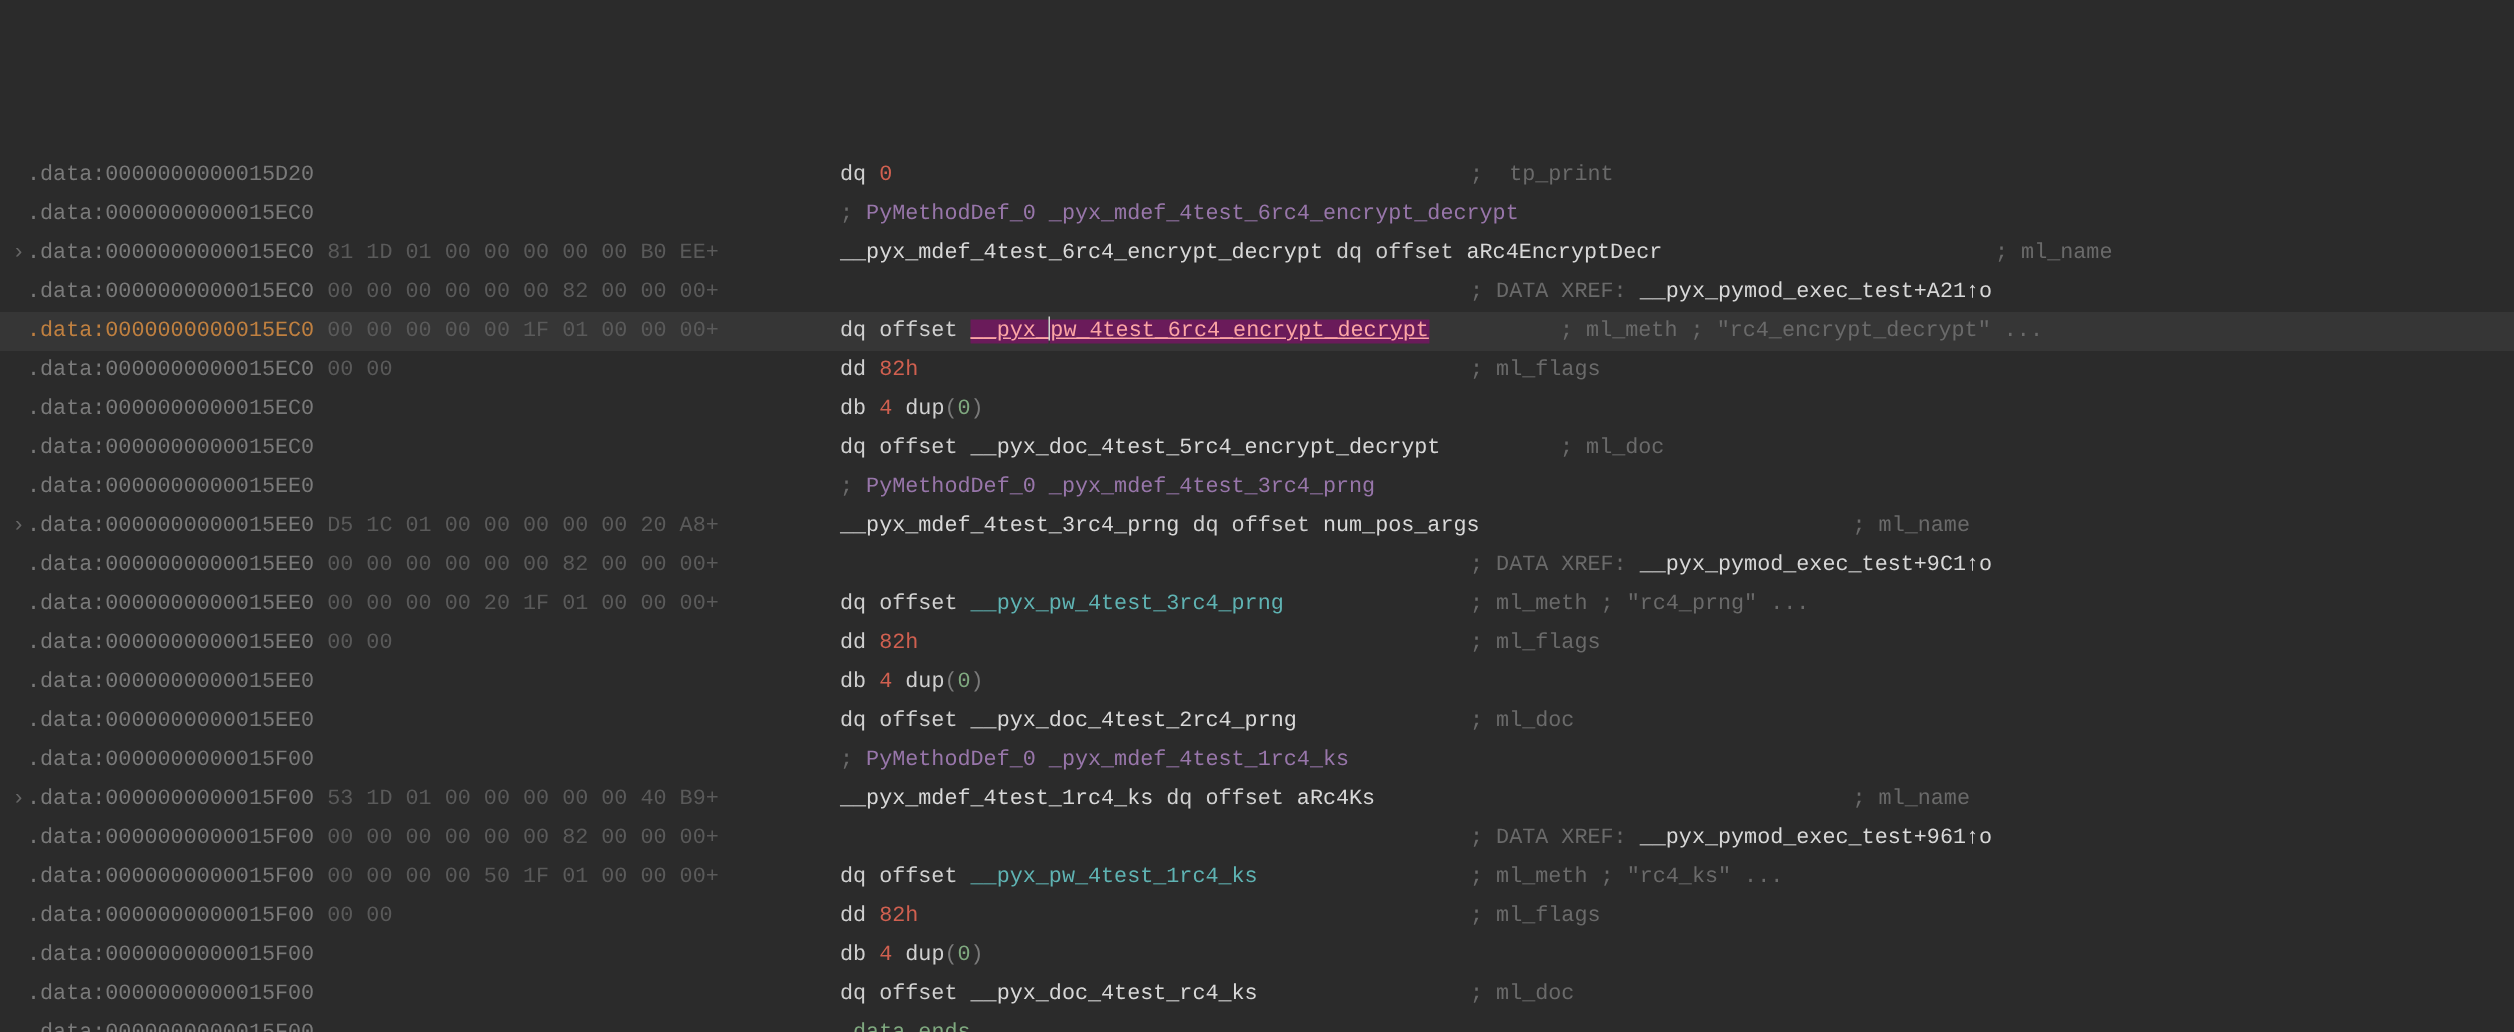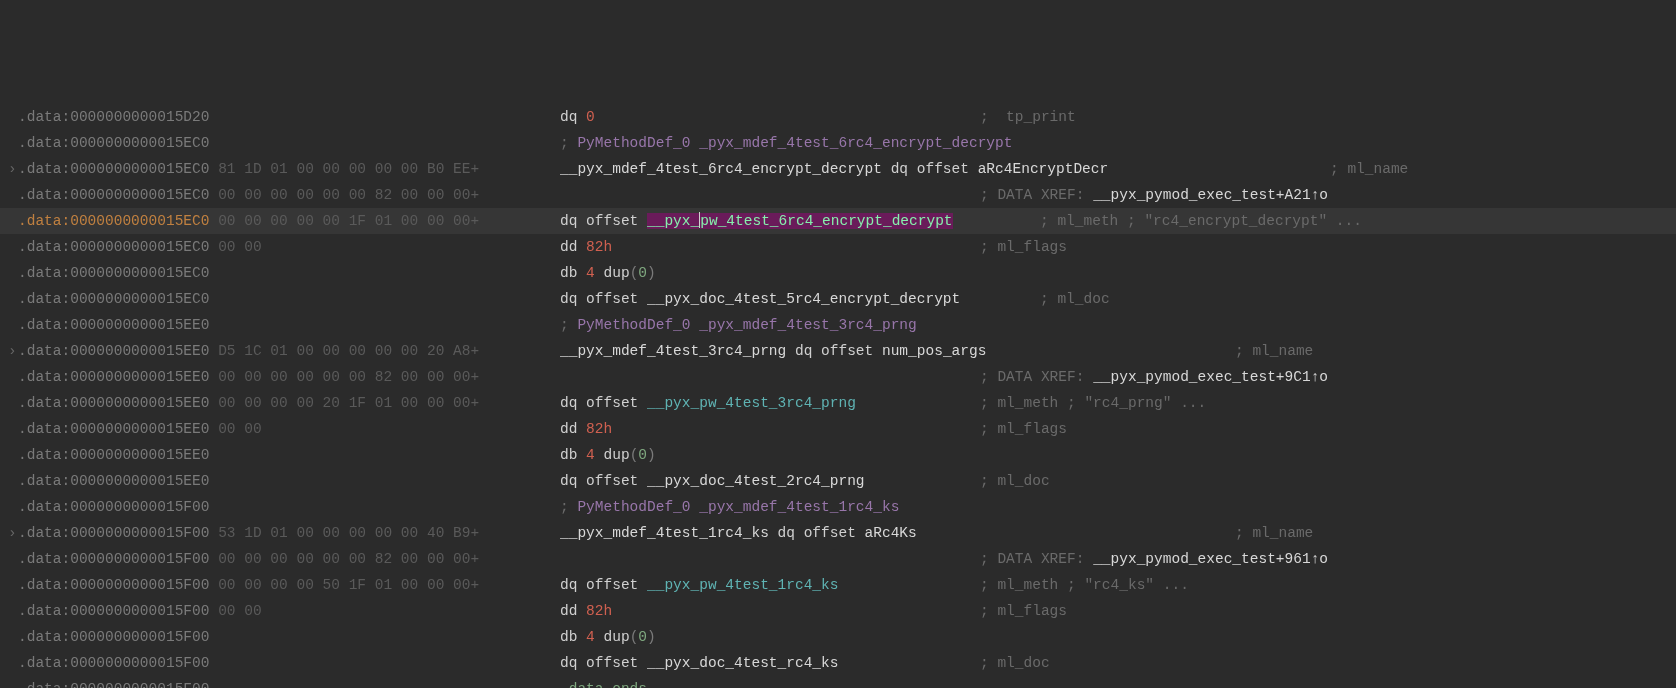--- a/index.html
+++ b/index.html
@@ -29,21 +29,22 @@
   .num-red { color: #d06050; }
   .num-green { color: #7fa87f; }
   .paren-gray { color: #7a7a7a; }
   .symbol-white { color: #d8d8d8; }
   .symbol-teal { color: #5fb3b3; }
   .comment-gray { color: #6a6a6a; }
   .comment-purple { color: #9876aa; }
   .dataends { color: #7fa87f; }
   .highlight-sym {
     background: #6a1b5a;
-    color: #86efac;
+    color: #fca5a5;
+    text-decoration: underline;
   }
   .cursor::after {
     content: '';
     display: inline-block;
     width: 1px;
     height: 16px;
     background: #d0d0d0;
     vertical-align: middle;
     position: relative;
     top: -1px;

